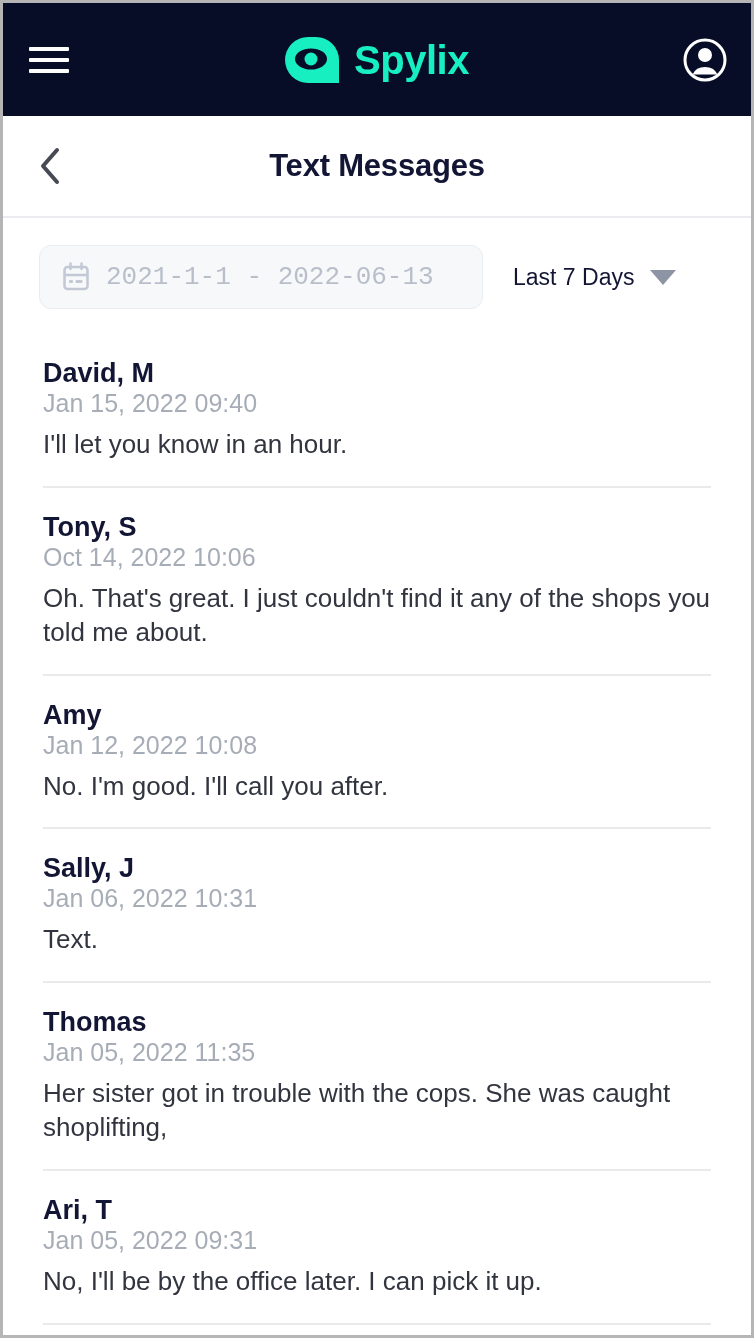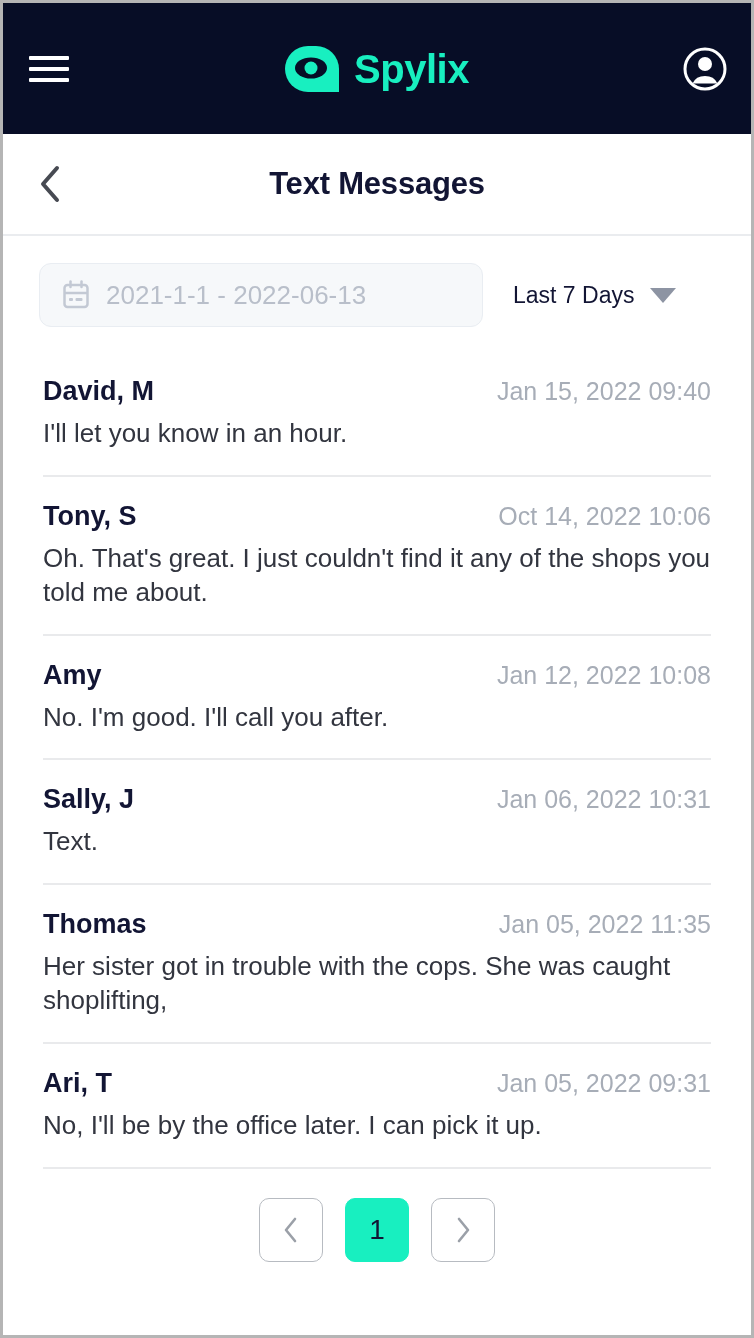--- a/index.html
+++ b/index.html
@@ -15,21 +15,21 @@
     position: relative;
     width: 754px;
     height: 1338px;
     background: #ffffff;
     border: 3px solid #b5b5b5;
     overflow: hidden;
   }
 
   
   .topbar {
-    height: 131px;
+    height: 113px;
     background: #070d26;
     display: flex;
     align-items: center;
     justify-content: space-between;
     padding: 0 24px 0 26px;
   }
 
   .hamburger {
     width: 40px;
     height: 30px;
@@ -111,20 +111,21 @@
     width: 444px;
     height: 64px;
     background: #f6f8fa;
     border: 1px solid #e9edf2;
     border-radius: 12px;
     display: flex;
     align-items: center;
     gap: 16px;
     padding: 0 22px;
     cursor: pointer;
+    font-family: Liberation Mono, monospace;
   }
   .daterange-value {
     font-size: 26px;
     color: #b9bfca;
     white-space: nowrap;
   }
 
   .rangeselect {
     display: flex;
     align-items: center;
@@ -150,22 +151,23 @@
   .msgrow {
     padding: 10px 0 24px 0;
     border-bottom: 2px solid #e9eaec;
     cursor: pointer;
   }
   .msgrow:last-child { border-bottom: 2px solid #e9eaec; }
 
   .msgrow-head {
     display: flex;
     align-items: baseline;
-    justify-content: space-between;
+    justify-content: flex-end;
     padding-top: 14px;
+    flex-direction: column;
   }
   .msg-sender {
     font-size: 27px;
     font-weight: bold;
     color: #121534;
   }
   .msg-time {
     font-size: 25px;
     color: #a7adb7;
     white-space: nowrap;

